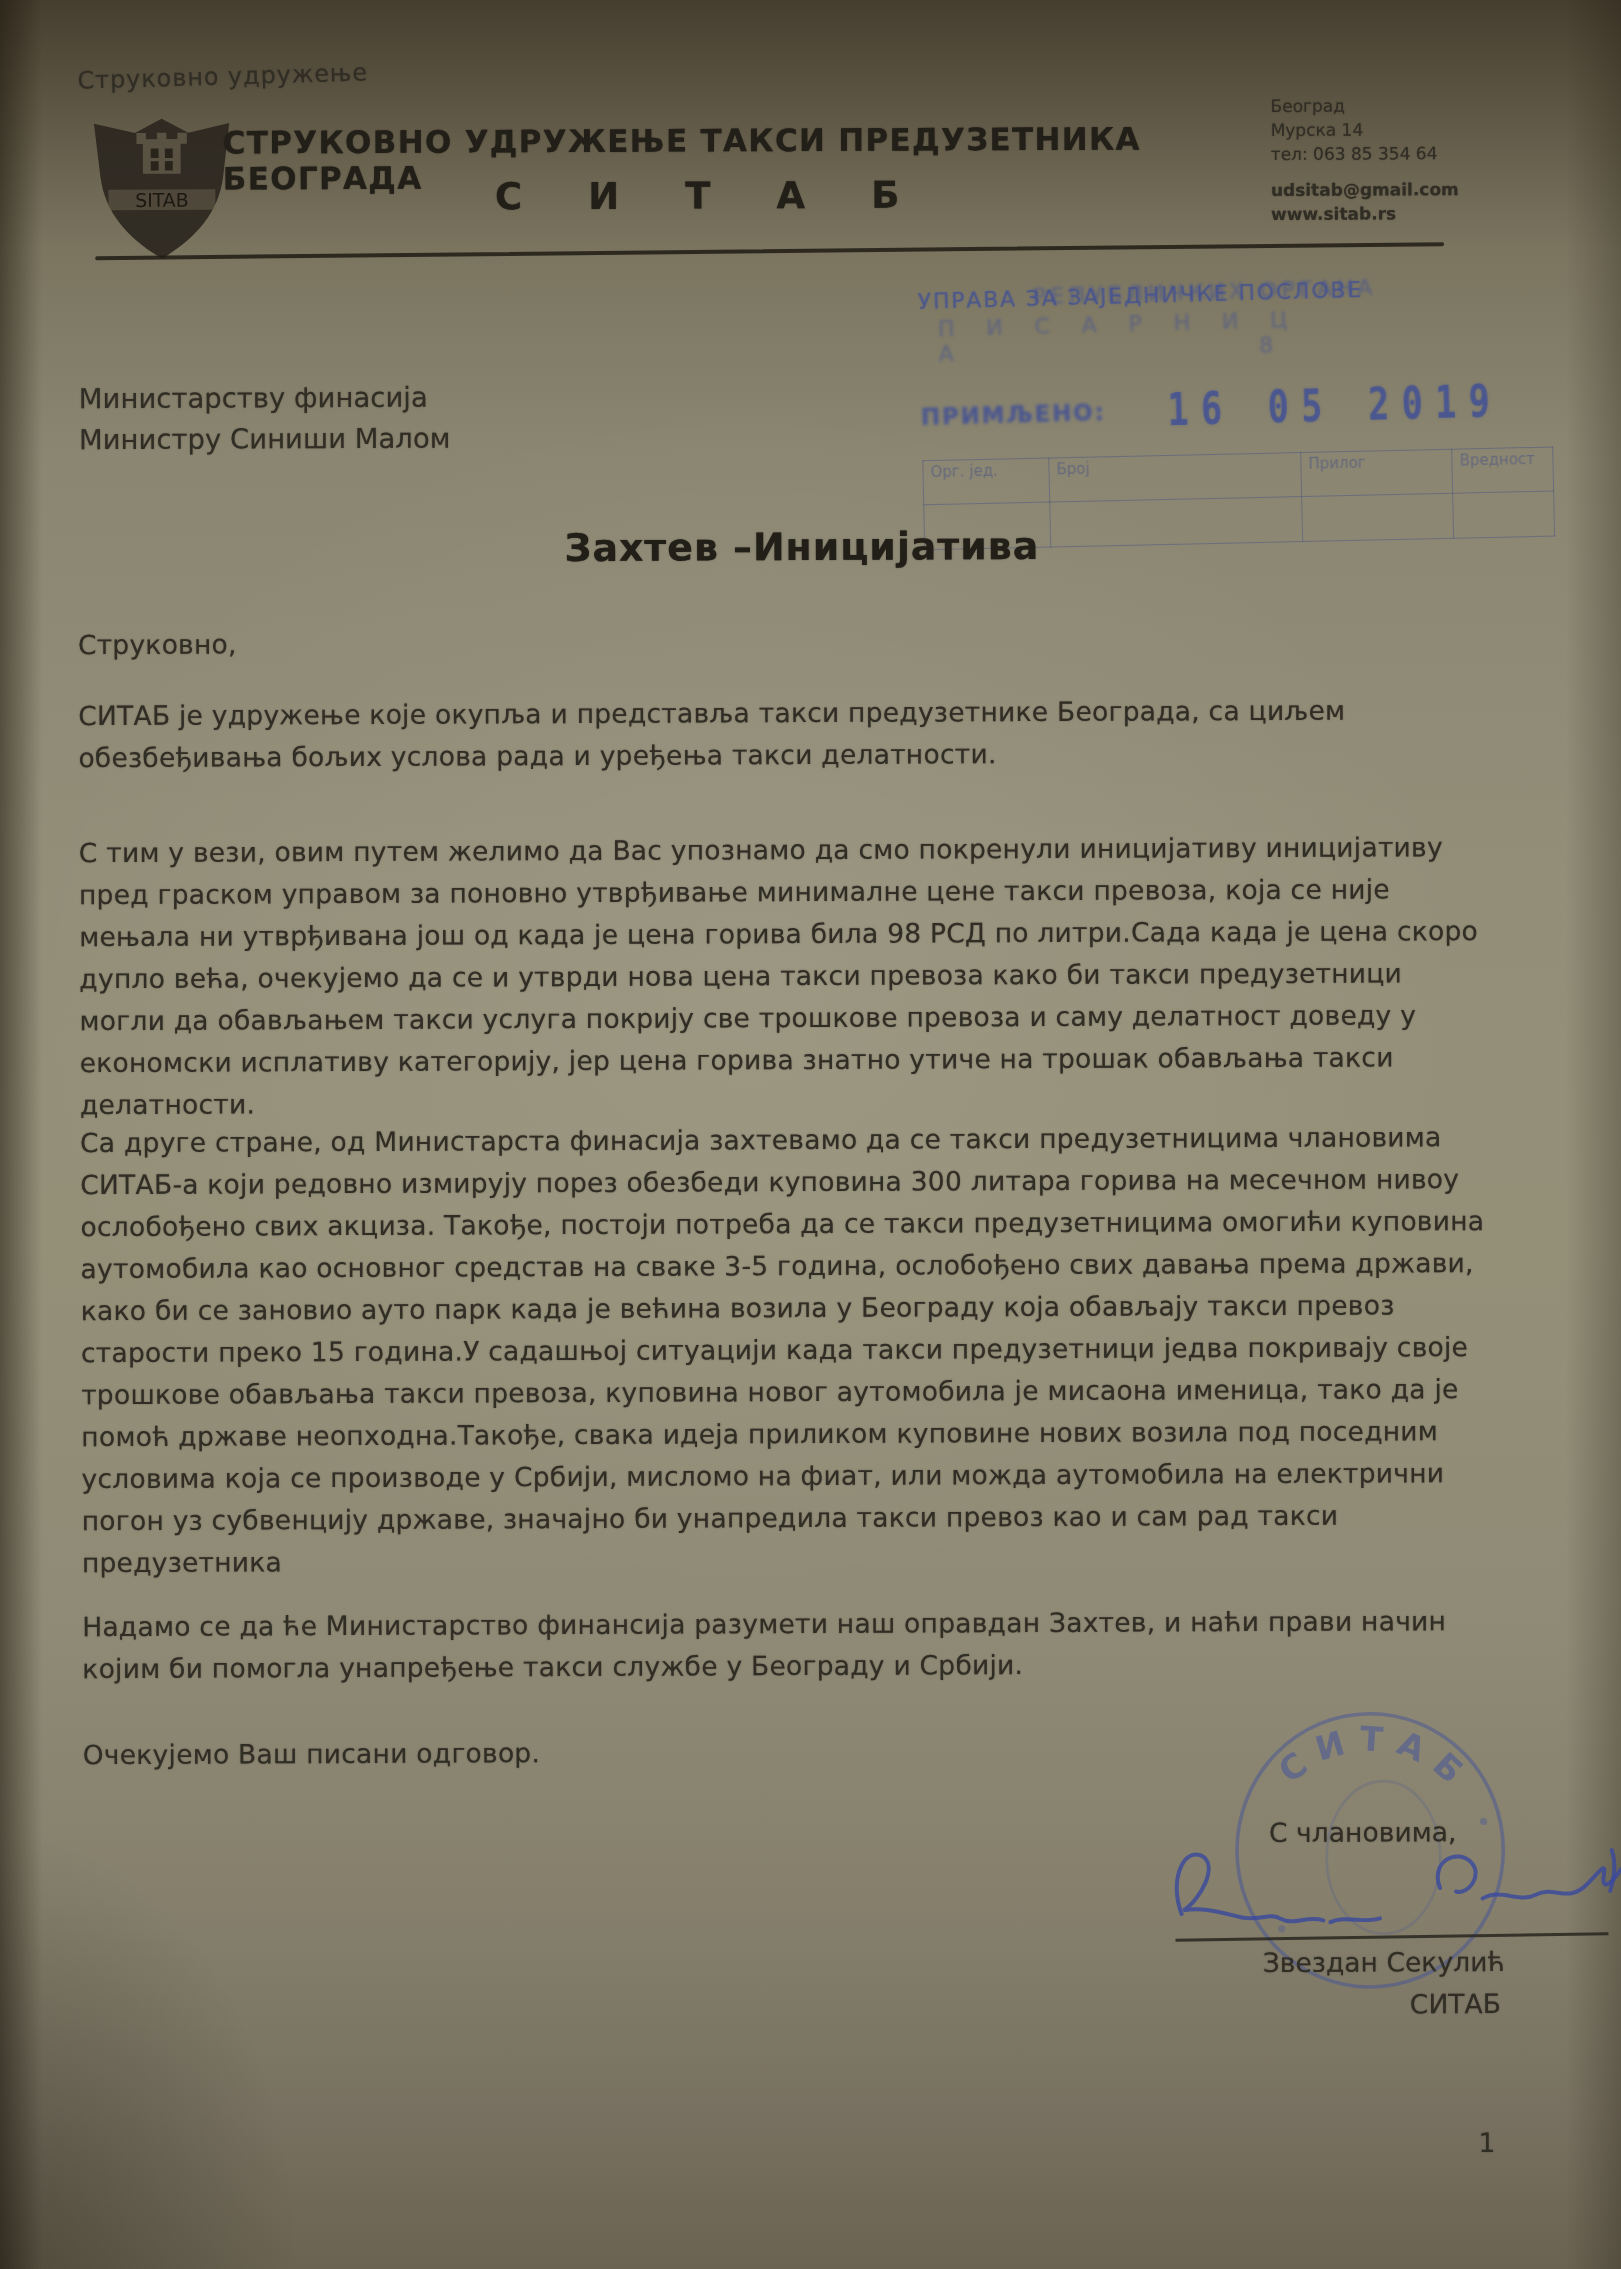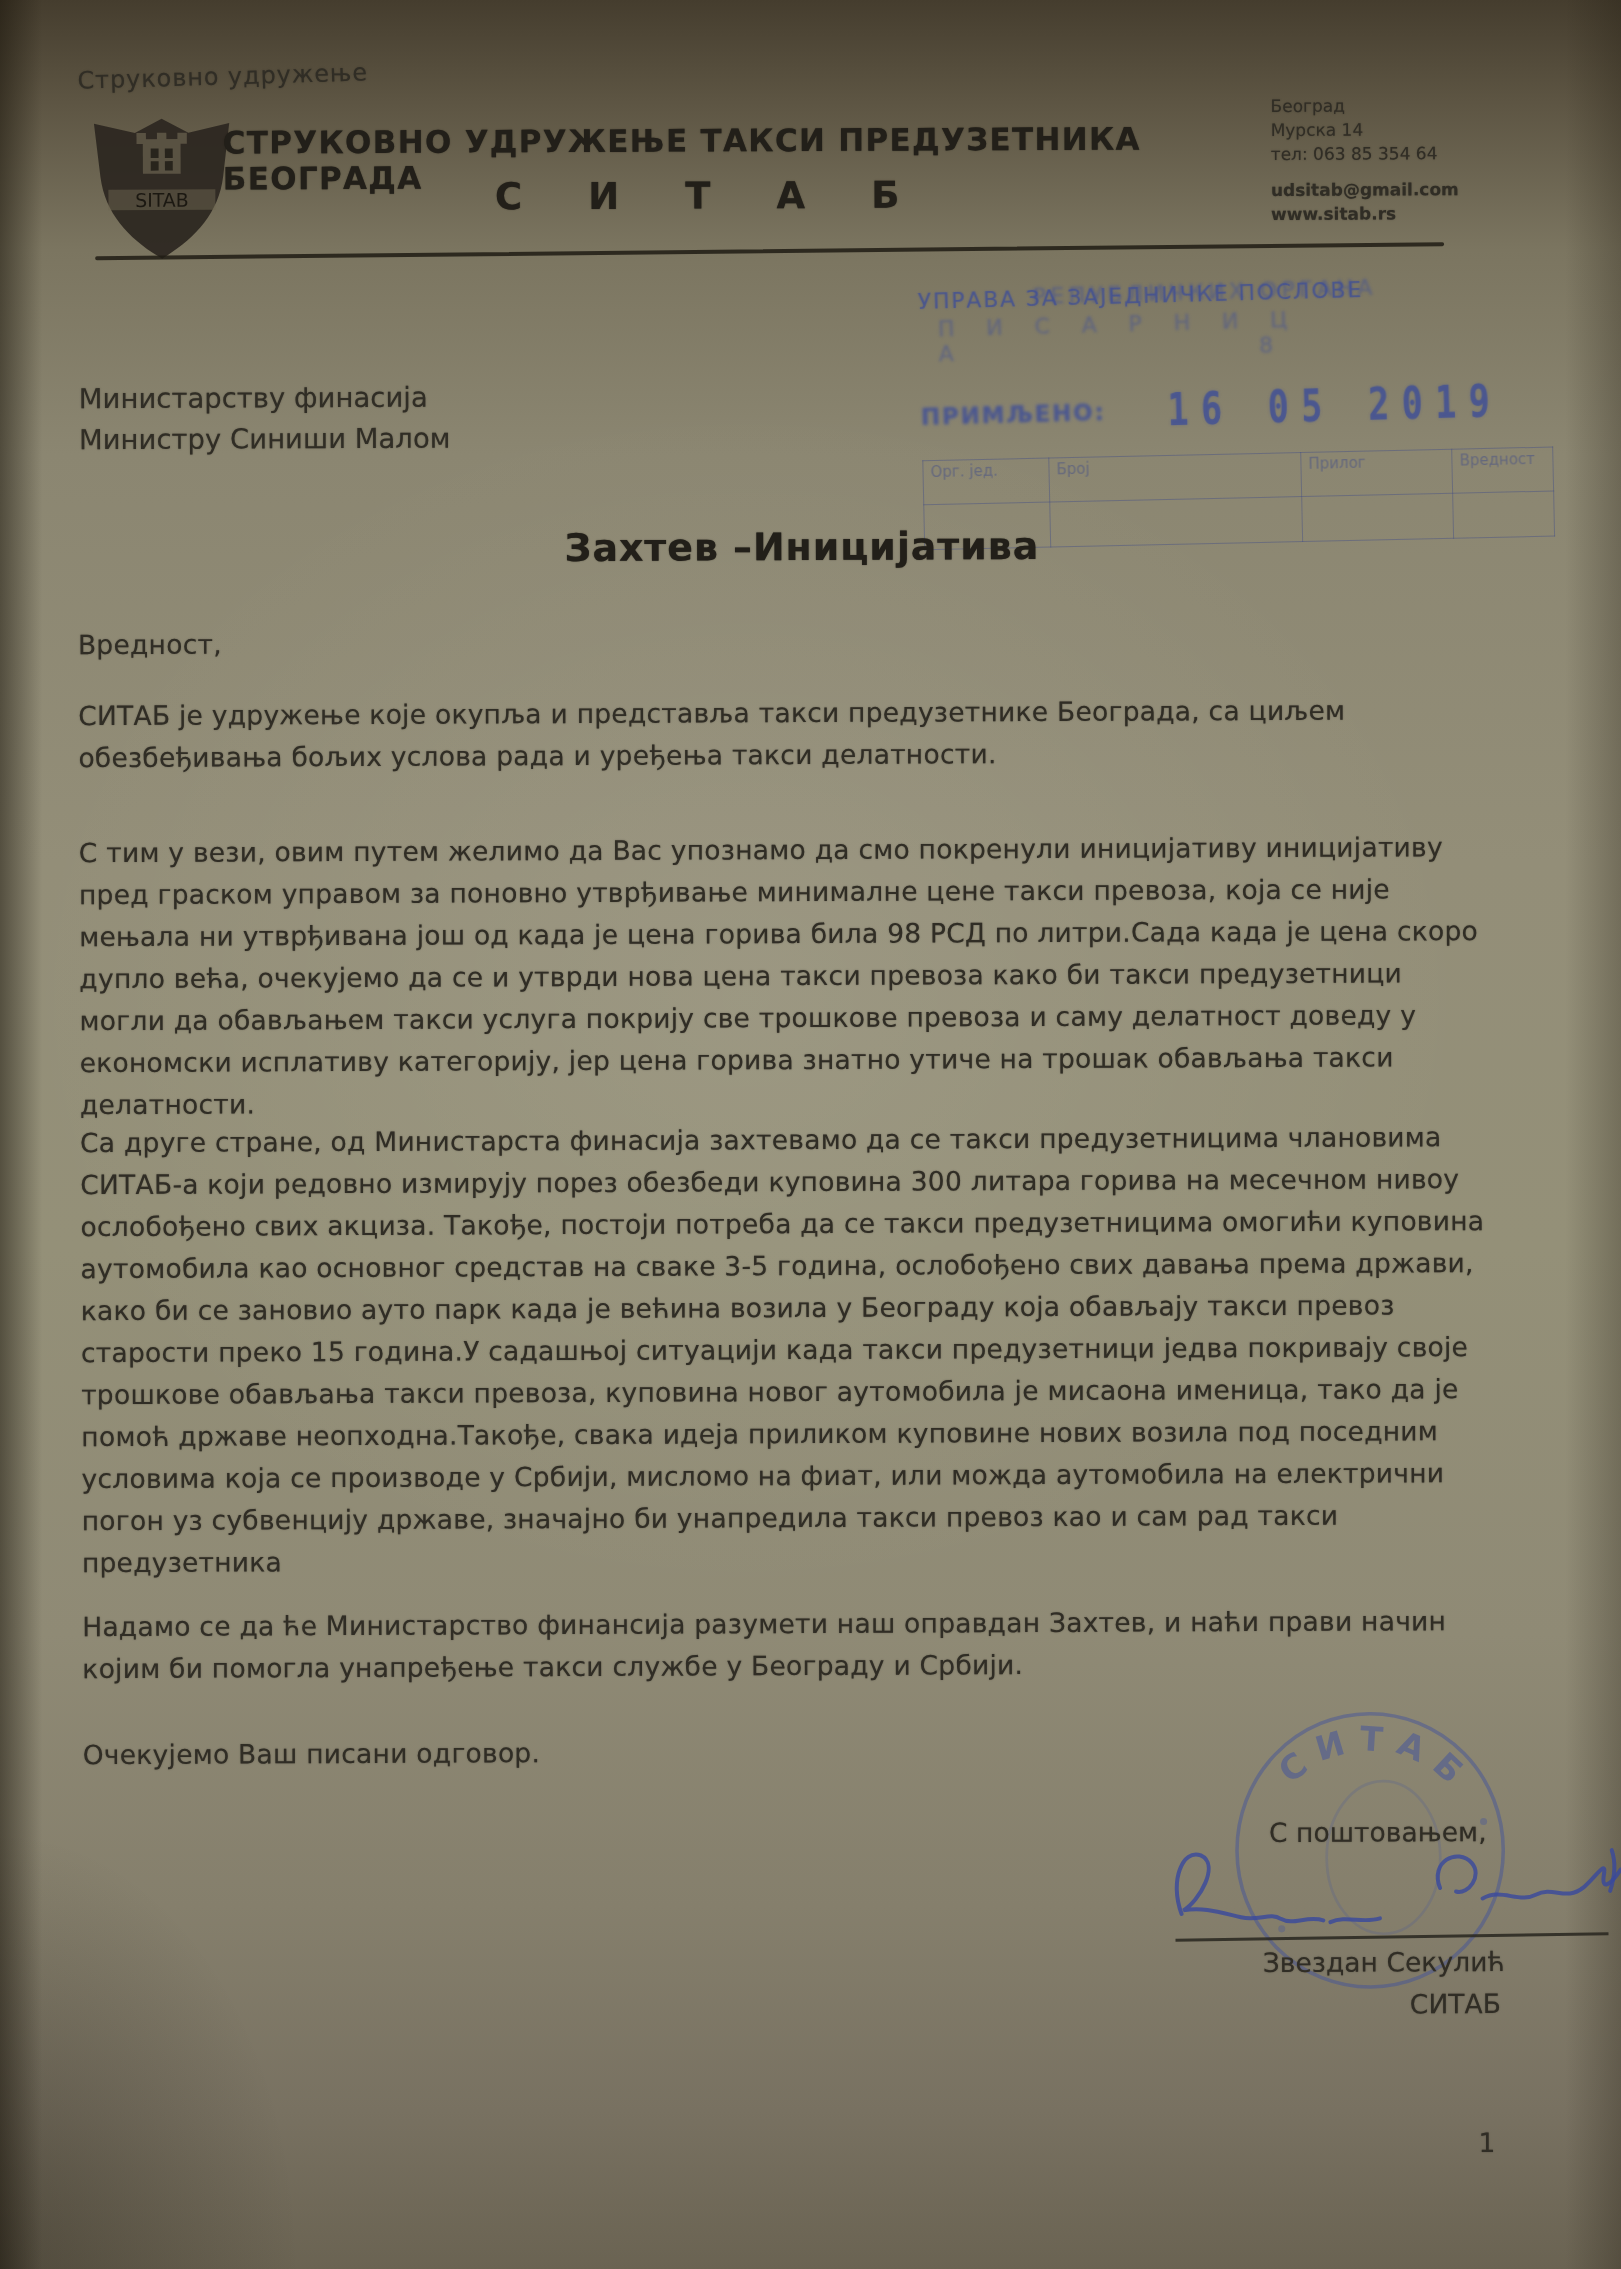--- a/index.html
+++ b/index.html
@@ -134,41 +134,41 @@
       </table>
   </div>
 
   <div class="abs recipient ink">
     <div>Министарству финасија</div>
     <div>Министру Синиши Малом</div>
   </div>
 
   <div class="abs title ink-dark">Захтев –Иницијатива</div>
 
-  <div class="abs salutation para ink">Вредност,</div>
+  <div class="abs salutation para ink">Струковно,</div>
   <div class="abs p1 para ink">СИТАБ је удружење које окупља и представља такси предузетнике Београда, са циљем обезбеђивања бољих услова рада и уређења такси делатности.</div>
   <div class="abs p2 para ink">С тим у вези,  овим путем желимо да Вас упознамо да смо покренули иницијативу иницијативу пред граском управом за поновно утврђивање минималне цене такси превоза, која се није мењала ни утврђивана још од када је цена горива била 98 РСД по литри.Сада када је цена скоро дупло већа, очекујемо да се и утврди нова цена такси превоза како би такси предузетници могли да обављањем такси услуга покрију све трошкове превоза и саму делатност доведу у економски исплативу категорију, јер цена горива знатно утиче на трошак обављања такси делатности.</div>
   <div class="abs p3 para ink">Са друге стране, од Министарста финасија захтевамо да се такси предузетницима члановима СИТАБ-а који редовно измирују порез обезбеди куповина 300 литара горива на месечном нивоу ослобођено свих акциза. Такође, постоји потреба да се такси предузетницима омогићи куповина аутомобила као основног средстав на сваке 3-5 година, ослобођено свих давања према држави, како би се зановио ауто парк када је већина возила у Београду која обављају такси превоз старости преко 15 година.У садашњој ситуацији када такси предузетници једва покривају своје трошкове обављања такси превоза, куповина новог аутомобила је мисаона именица, тако да је помоћ државе неопходна.Такође, свака идеја приликом куповине нових возила под поседним условима која се производе у Србији, мисломо на фиат, или можда аутомобила на електрични погон уз субвенцију државе, значајно би унапредила такси превоз као и сам рад такси предузетника</div>
   <div class="abs p4 para ink">Надамо се да ће Министарство финансија разумети наш оправдан Захтев, и наћи прави начин којим би помогла унапређење такси службе у Београду и Србији.</div>
   <div class="abs p5 para ink">Очекујемо Ваш писани одговор.</div>
 
   <svg class="abs round-stamp" width="284" height="284" viewBox="0 0 320 320">
     <ellipse cx="160" cy="162" rx="150" ry="154" fill="none" stroke="rgba(62,80,158,0.50)" stroke-width="4"></ellipse>
     <ellipse cx="175" cy="170" rx="64" ry="86" fill="none" stroke="rgba(62,80,158,0.22)" stroke-width="3"></ellipse>
     <defs>
         <path id="stampArc" d="M 38,172 A 122,122 0 0 1 282,172" fill="none"></path>
       </defs>
     <text font-size="38" font-weight="bold" fill="rgba(62,80,158,0.55)" letter-spacing="14" font-family="DejaVu Sans, sans-serif">
       <textPath href="#stampArc" startOffset="24%">СИТАБ</textPath>
     </text>
     <circle cx="288" cy="130" r="4" fill="rgba(62,80,158,0.40)"></circle>
     <circle cx="60" cy="250" r="4" fill="rgba(62,80,158,0.35)"></circle>
   </svg>
 
-  <div class="abs regards ink">С поштовањем,</div>
+  <div class="abs regards ink">С члановима,</div>
 
   <svg class="abs sig-svg" width="479" height="124" viewBox="0 0 540 140">
     <g fill="none" stroke="rgba(56,72,158,0.80)" stroke-width="4.5" stroke-linecap="round">
       <path d="M28,100 C14,62 30,26 50,34 C72,44 48,86 30,96 C52,92 70,98 95,104 C115,109 128,98 140,106 C154,114 170,102 188,108"></path>
       <path d="M196,110 C214,102 232,112 252,106"></path>
       <path d="M320,72 C308,42 340,26 356,44 C368,58 352,80 338,76"></path>
       <path d="M368,84 C390,72 408,90 428,80 C448,70 462,88 482,72 C498,58 508,40 505,58 C502,76 512,70 524,52"></path>
       <path d="M514,30 C520,48 516,64 512,76"></path>
     </g>
   </svg>

